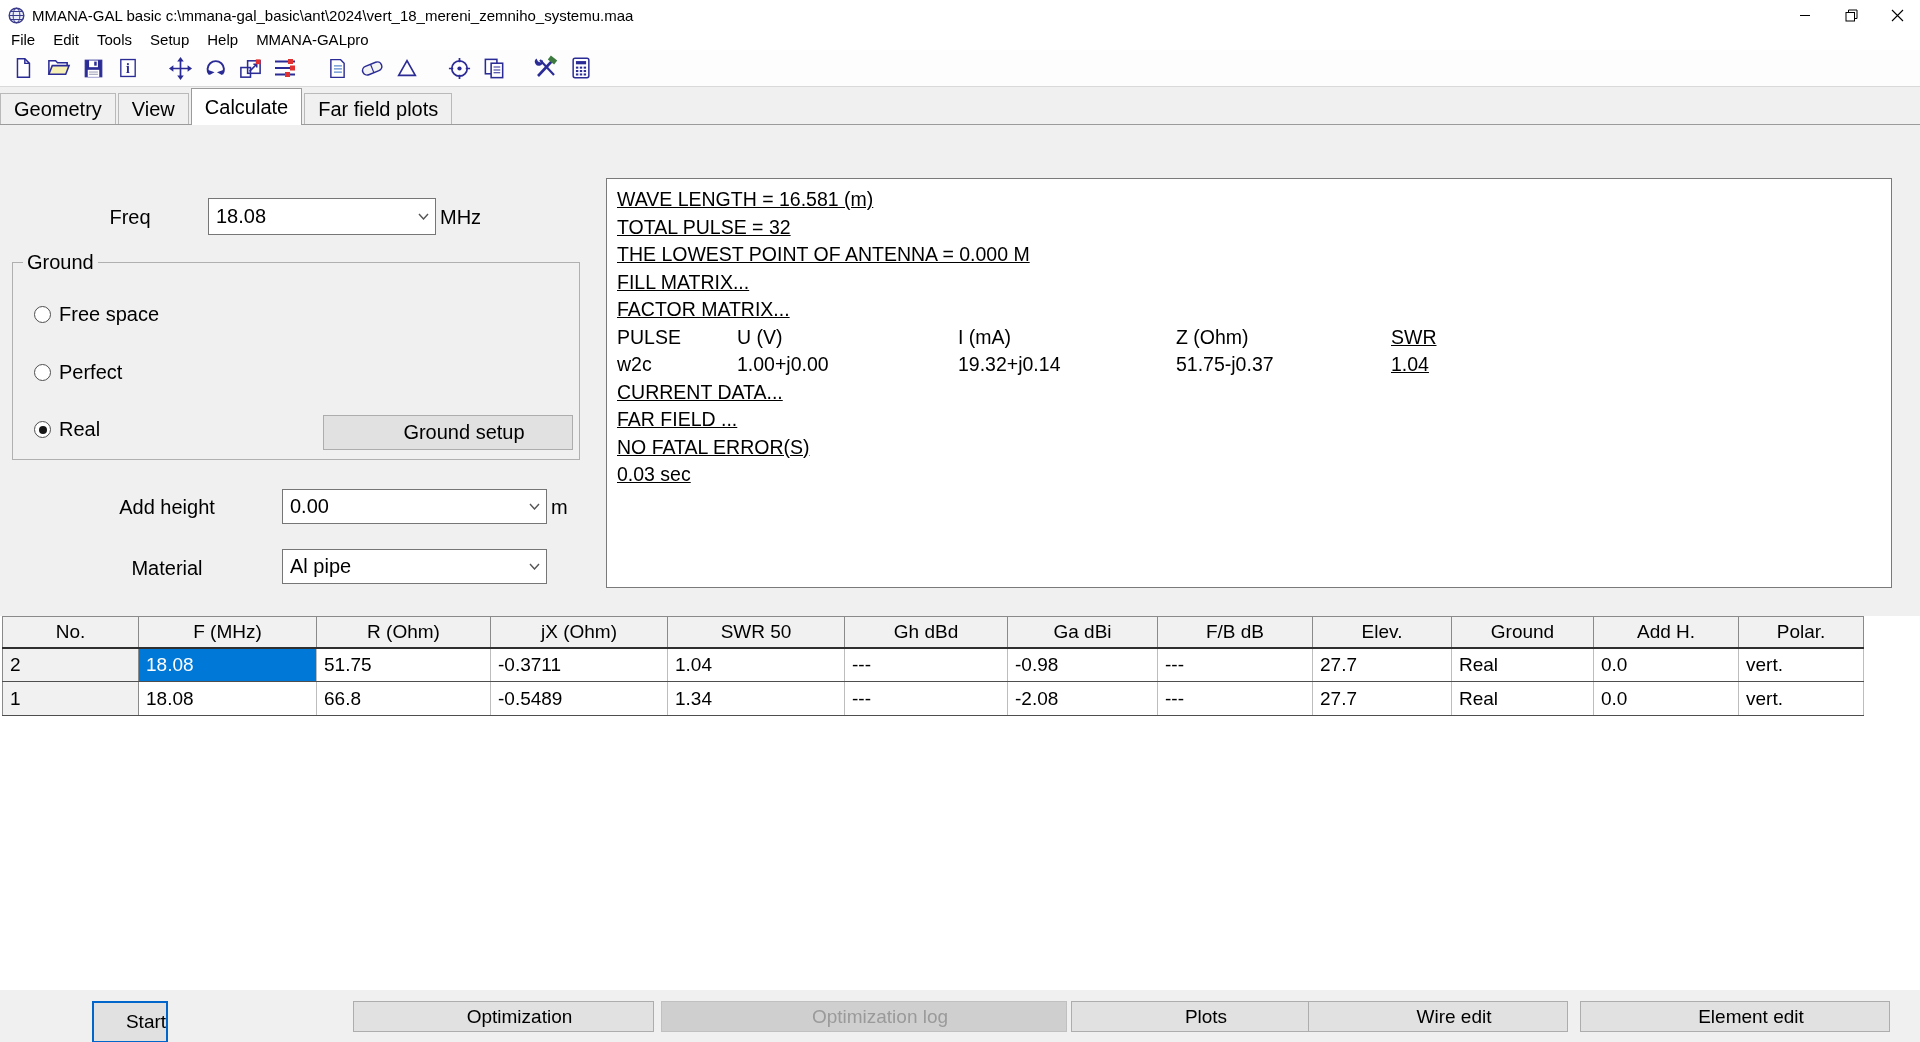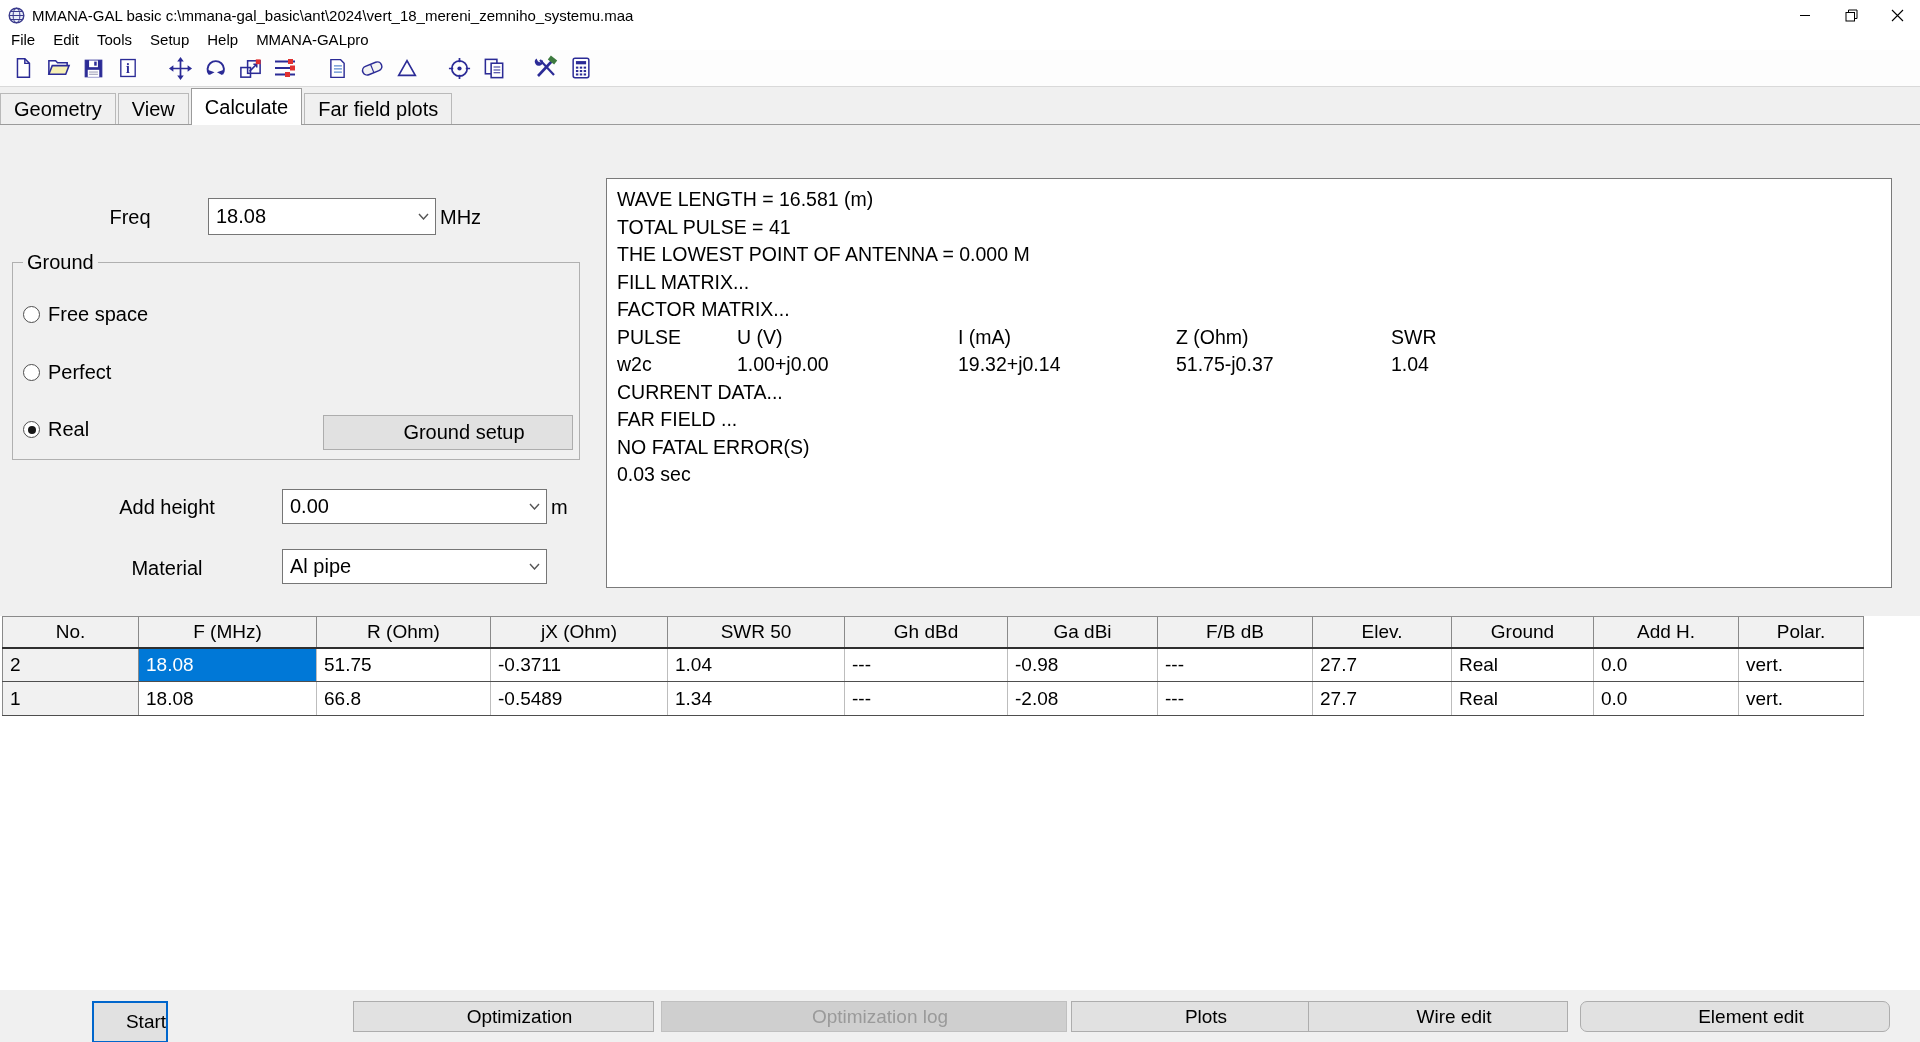--- a/index.html
+++ b/index.html
@@ -38,37 +38,37 @@
   .fieldlabel { position:absolute; font-size:20px; color:#000; text-align:center; white-space:nowrap; }
   .combo { position:absolute; background:#fff; border:1px solid #767676; display:flex; align-items:center; }
   .combo .val { font-size:20px; padding-left:7px; flex:1; white-space:nowrap; }
   .combo .chev { width:24px; display:flex; align-items:center; justify-content:center; }
   .unit { position:absolute; font-size:20px; color:#000; }
 
   .groupbox { position:absolute; left:12px; top:262px; width:568px; height:198px;
               border:1px solid #b0b0b0; }
   .groupbox .gtitle { position:absolute; left:10px; top:-12px; background:#f0f0f0; padding:0 4px;
                       font-size:20px; }
-  .radio-row { position:absolute; left:10px; display:flex; align-items:center; gap:8px;text-align:center; }
+  .radio-row { position:absolute; left:21px; display:flex; align-items:center; gap:8px;text-align:center; }
   .radio { width:17px; height:17px; border:1px solid #4f4f4f; border-radius:50%; background:#fff;
            display:flex; align-items:center; justify-content:center; }
   .radio .dot { width:8px; height:8px; border-radius:50%; background:#161616; display:none; }
   .radio.checked .dot { display:block; }
   .radio-label { font-size:20px; }
 
   .btn { background:#e1e1e1; border:1px solid #adadad; font-size:19px; color:#000;
          display:flex; align-items:center; justify-content:center; font-family:"Liberation Sans",sans-serif;padding-left:32px; }
   .btn.abs { position:absolute; }
   .btn.focused { border:2px solid #0066cc; }
   .btn.disabled { background:#cfcfcf; color:#9a9a9a; border-color:#c0c0c0; }
 
   
   .outputbox { position:absolute; left:606px; top:178px; width:1286px; height:410px; background:#fff;
                border:1px solid #7a7a7a; padding:7px 10px; font-size:19.5px; line-height:27.5px;
-               color:#000; white-space:nowrap; overflow:hidden; }
+               color:#000; white-space:nowrap; overflow:hidden;text-decoration:underline; }
   .outline { height:27.5px; }
   .ocol1 { display:inline-block; width:120px; }
   .ocol2 { display:inline-block; width:221px; }
   .ocol3 { display:inline-block; width:218px; }
   .ocol4 { display:inline-block; width:215px; }
 
   
   .tablearea { position:absolute; left:0; top:616px; width:1920px; height:374px; background:#ffffff; }
   table.results { position:absolute; left:2px; top:0; border-collapse:collapse; table-layout:fixed;
                   width:1861px; border-left:1px solid #8a8a8a; }
@@ -314,21 +314,21 @@
     <span class="val">Al pipe</span>
     <span class="chev">
       <svg width="11" height="7" viewBox="0 0 11 7" fill="none" stroke="#555" stroke-width="1.4">
           <path d="M1 1l4.5 5L10 1"></path>
         </svg>
     </span>
   </div>
 
   <div class="outputbox">
     <div class="outline">WAVE LENGTH = 16.581 (m)</div>
-    <div class="outline">TOTAL PULSE = 41</div>
+    <div class="outline">TOTAL PULSE = 32</div>
     <div class="outline">THE LOWEST POINT OF ANTENNA = 0.000 M</div>
     <div class="outline">FILL MATRIX...</div>
     <div class="outline">FACTOR MATRIX...</div>
     <div class="outline">
       <span class="ocol1">PULSE</span><span class="ocol2">U (V)</span><span class="ocol3">I (mA)</span><span class="ocol4">Z (Ohm)</span><span>SWR</span>
     </div>
     <div class="outline">
       <span class="ocol1">w2c</span><span class="ocol2">1.00+j0.00</span><span class="ocol3">19.32+j0.14</span><span class="ocol4">51.75-j0.37</span><span>1.04</span>
     </div>
     <div class="outline">CURRENT DATA...</div>
@@ -399,16 +399,16 @@
     </tbody>
       </table>
   </div>
 
   <div class="bottombar">
     <div class="btn abs focused" style="left:92px; top:11px; width:76px; height:42px;">Start</div>
     <div class="btn abs disabled" style="left:661px; top:11px; width:406px; height:31px;">Optimization log</div>
     <div class="btn abs" style="left:353px; top:11px; width:301px; height:31px;">Optimization</div>
     <div class="btn abs" style="left:1071px; top:11px; width:238px; height:31px;">Plots</div>
     <div class="btn abs" style="left:1308px; top:11px; width:260px; height:31px;">Wire edit</div>
-    <div class="btn abs" style="left:1580px; top:11px; width:310px; height:31px;border-radius:7px;">Element edit</div>
+    <div class="btn abs" style="left:1580px; top:11px; width:310px; height:31px;">Element edit</div>
   </div>
 
 </div>
 
 </body></html>

